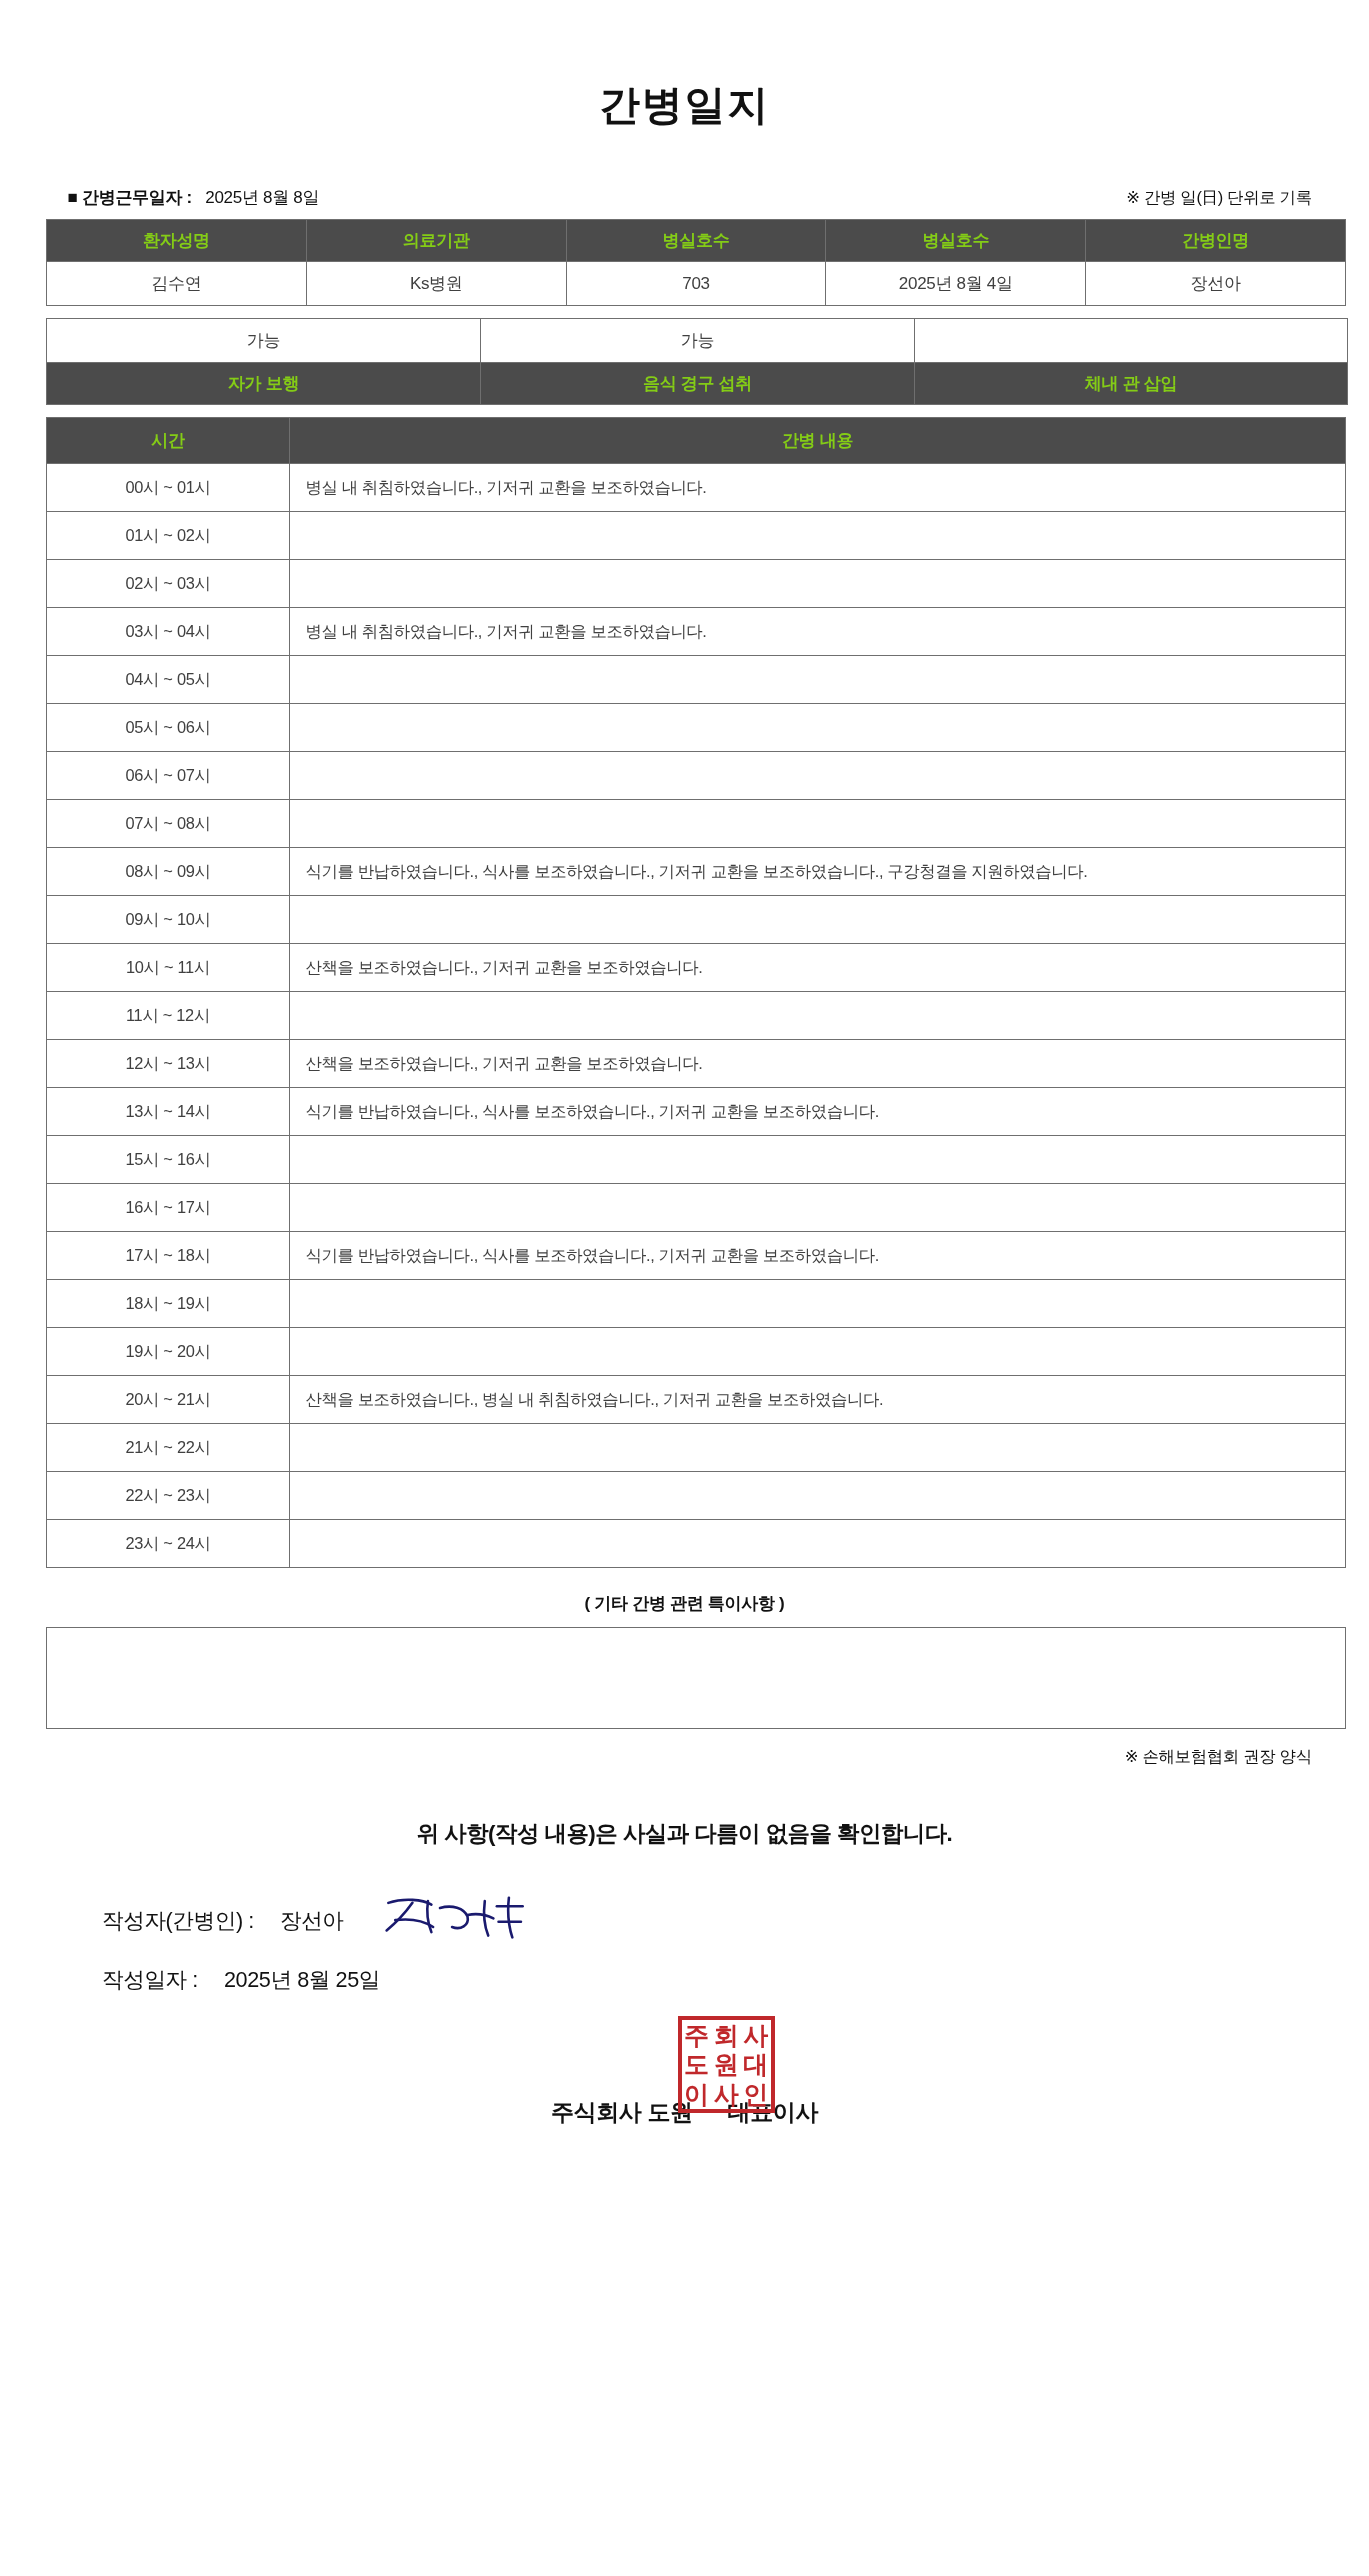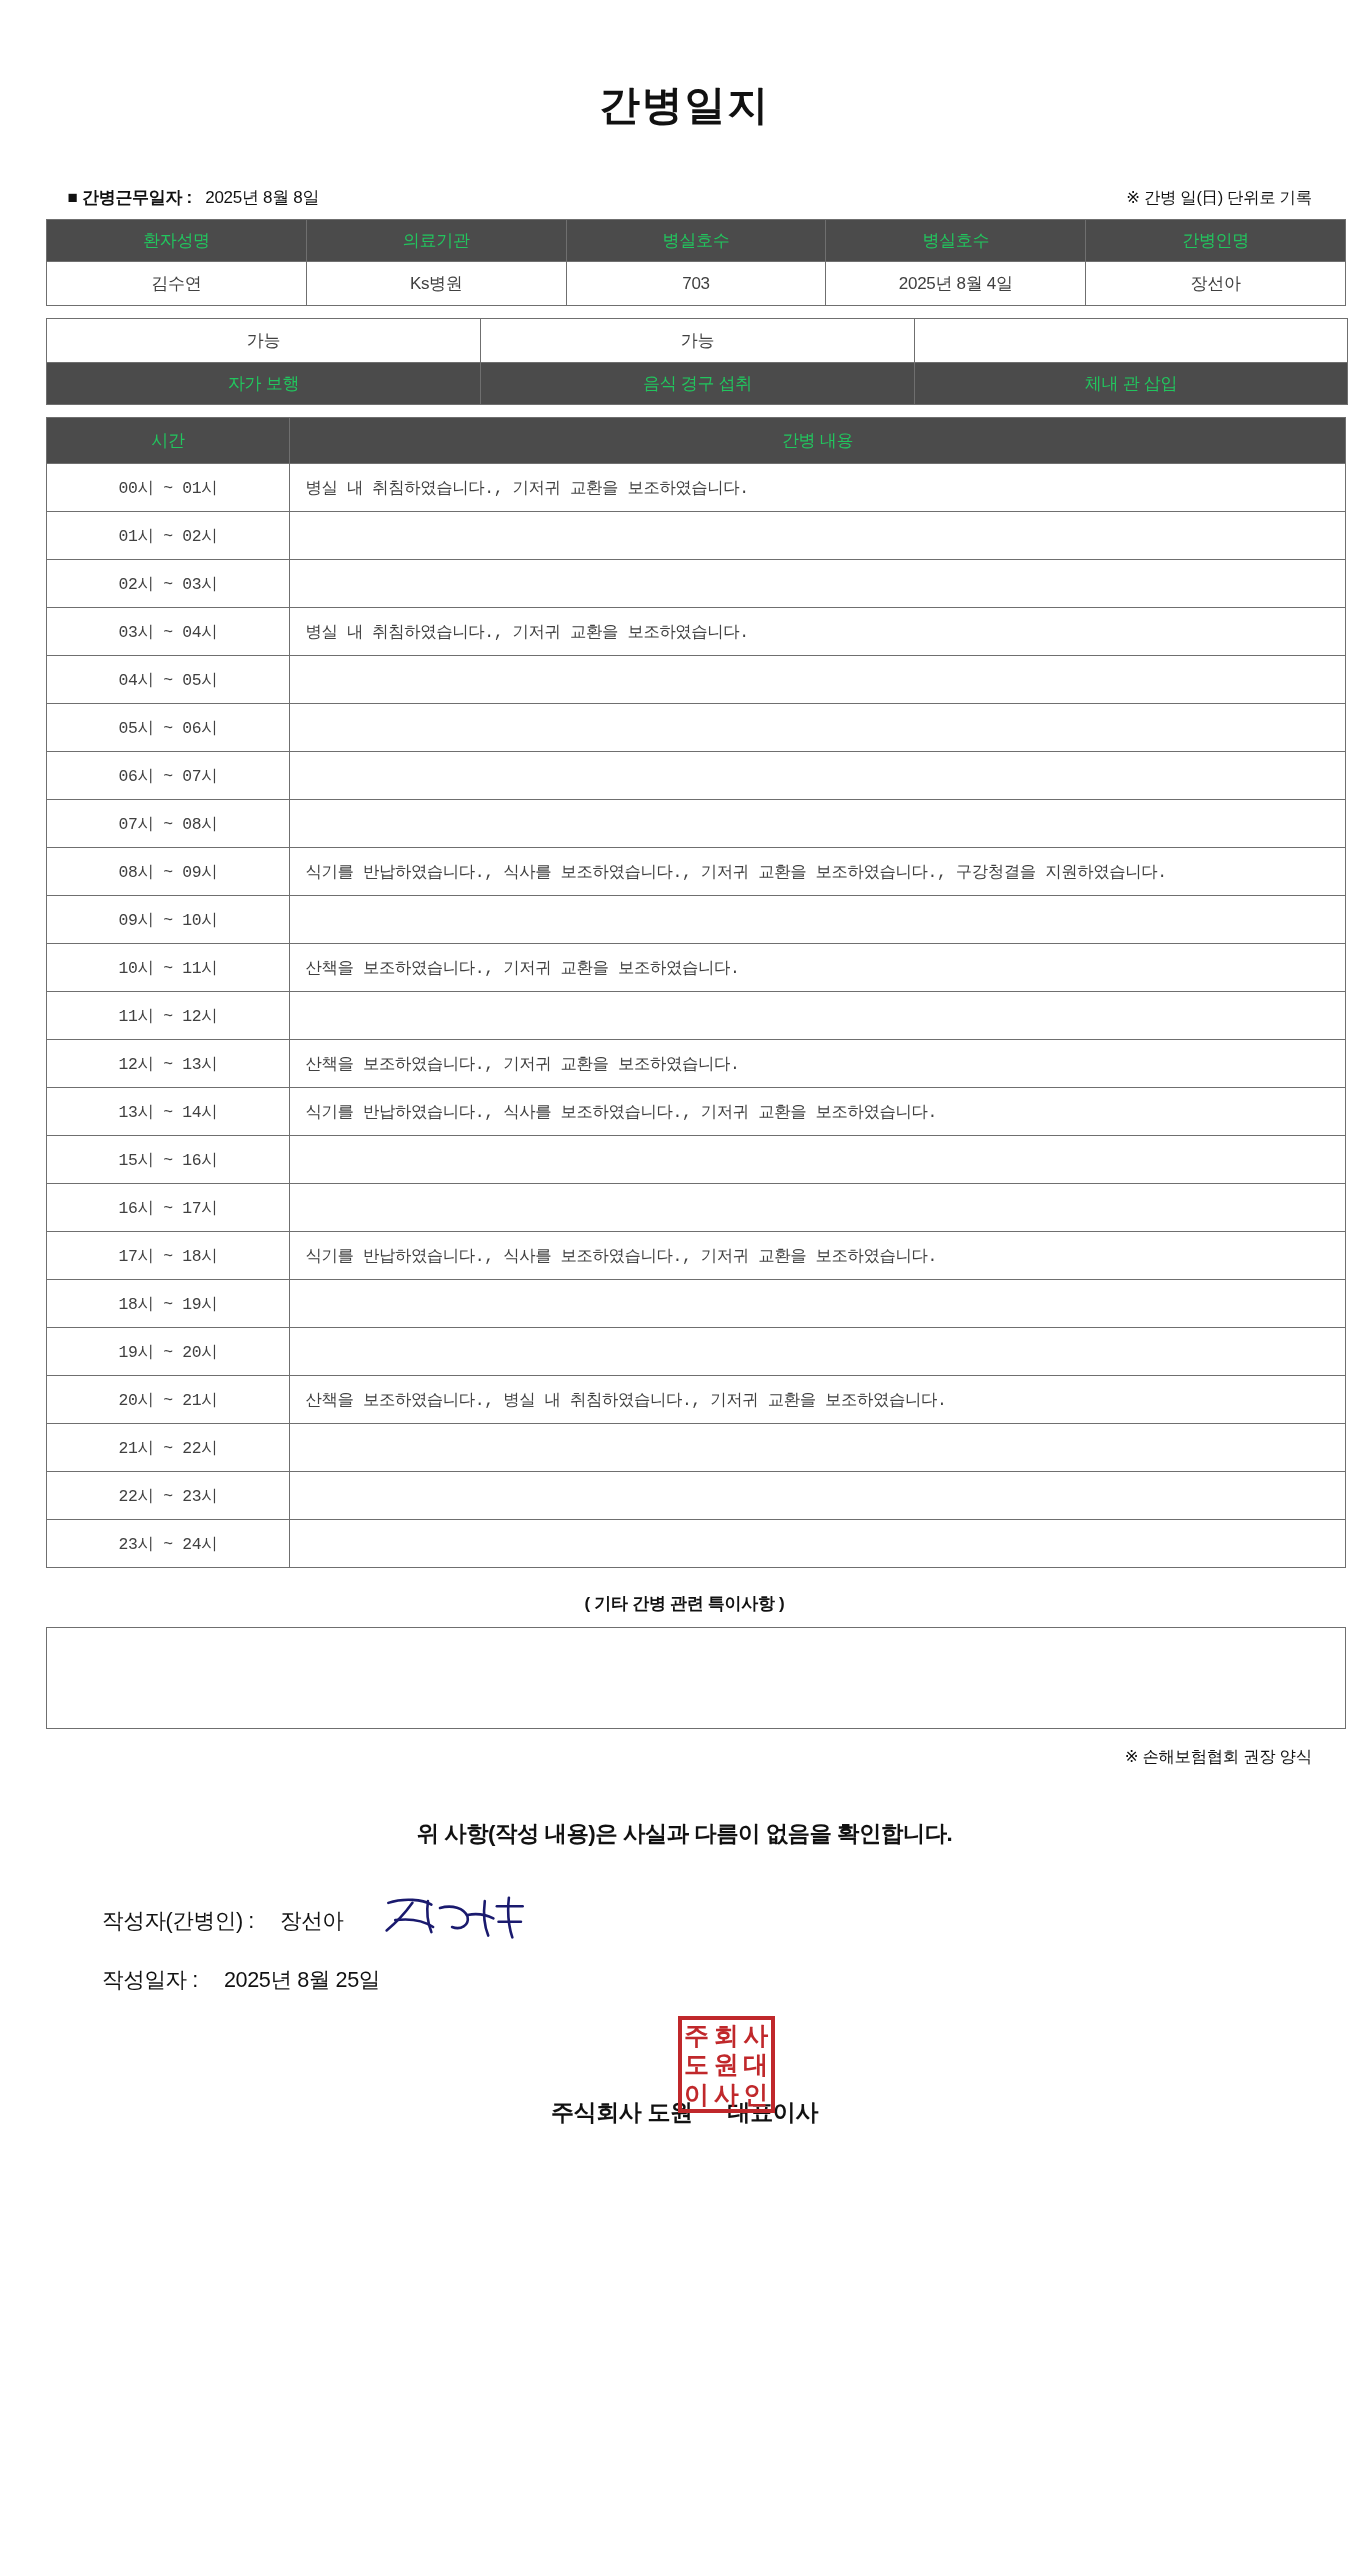--- a/index.html
+++ b/index.html
@@ -79,22 +79,22 @@
   table.t-log  { margin-top: 12px; }
 
   th, td {
     border: 0.9px solid #6f6f6f;
     font-size: 17px;
     text-align: center;
     letter-spacing: -0.3px;
   }
   th {
     background: #4b4b4b;
-    color: #22c55e;
-    font-weight: normal;
+    color: #84cc16;
+    font-weight: bold;
     height: 41px;
     line-height: 41px;
     padding: 0;
   }
   td {
     background: #ffffff;
     height: 43px;
     padding: 0;
     color: #404040;
   }
@@ -106,21 +106,21 @@
     font-size: 16.4px;
   }
   table.t-log td.td-content {
     text-align: left;
     padding-left: 15.5px;
     font-size: 16.4px;
     height: 47px;
     letter-spacing: -0.4px;
   }
   table.t-log th { height: 45px; line-height: 45px; }
-  table.t-log td { height: 47px; font-family: Liberation Mono, monospace; }
+  table.t-log td { height: 47px; }
 
   .remark-title {
     text-align: center;
     font-size: 17px;
     font-weight: bold;
     margin-top: 24px;
     letter-spacing: -0.3px;
   }
   .remark-box {
     width: 1300px;

